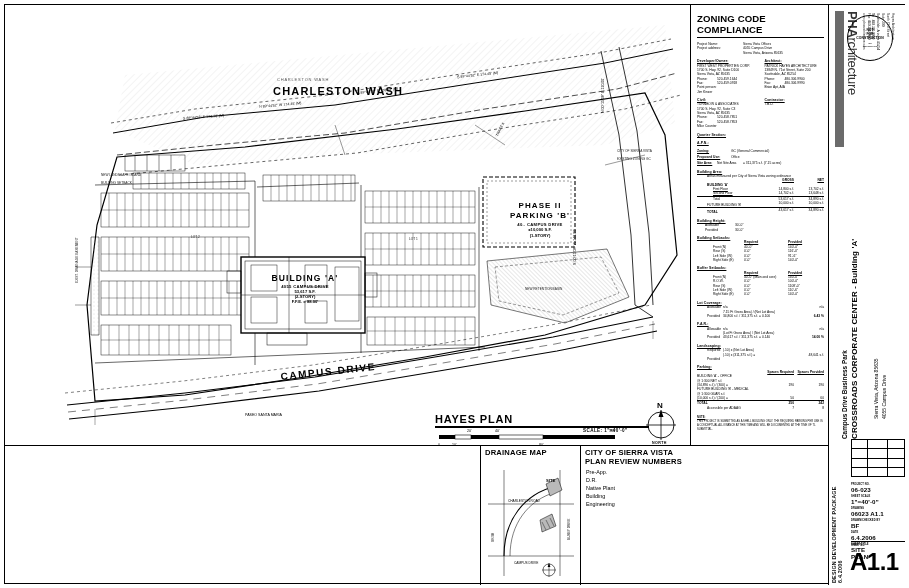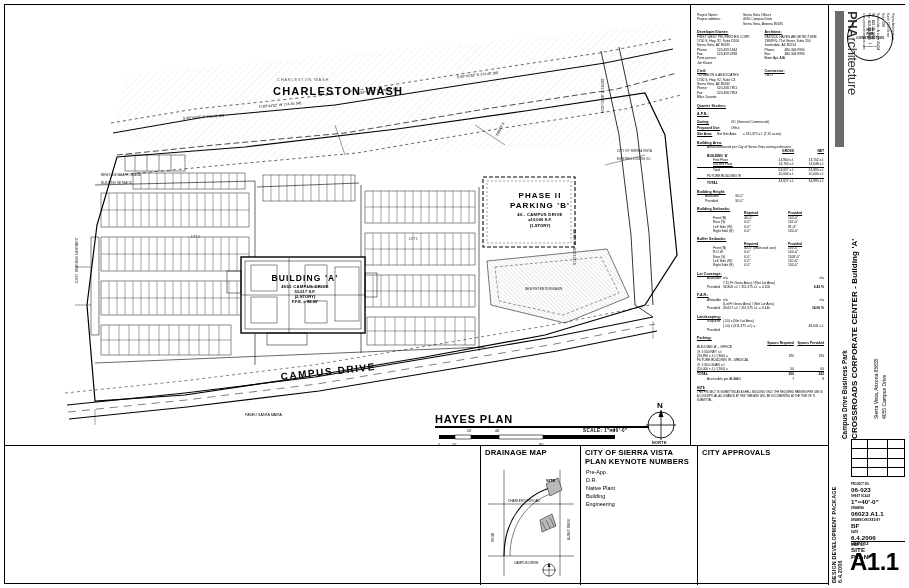--- a/index.html
+++ b/index.html
@@ -53,21 +53,21 @@
   }
 
   .bldg-block { position: absolute; text-align: center; line-height: 1.25; }
   #bldg-a { left: 246px; top: 268px; width: 108px; }
   #bldg-a .t1 { font-size: 8.5px; font-weight: bold; letter-spacing: 1.1px; }
   #bldg-a .t2 { font-size: 4.2px; font-weight: bold; letter-spacing: .3px; }
   #bldg-a .t3 { font-size: 4.2px; font-weight: bold; }
   #bldg-a .t4 { font-size: 4.2px; font-weight: bold; }
   #bldg-a .t5 { font-size: 4.2px; font-weight: bold; }
 
-  #bldg-b { left: 487px; top: 186px; width: 96px; }
+  #bldg-b { left: 487px; top: 196px; width: 96px; }
   #bldg-b .t1 { font-size: 8px; font-weight: bold; letter-spacing: 1.1px; }
   #bldg-b .t2 { font-size: 8px; font-weight: bold; letter-spacing: 1.1px; }
   #bldg-b .t3 { font-size: 4.2px; font-weight: bold; letter-spacing: .3px; margin-top:1px;}
   #bldg-b .t4 { font-size: 4.2px; font-weight: bold; }
   #bldg-b .t5 { font-size: 4.2px; font-weight: bold; }
 
   .bearing {
     position: absolute; font-size: 3.6px; font-family: "Liberation Sans", sans-serif;
     color: #000; white-space: nowrap;
   }
@@ -591,20 +591,21 @@
         <circle cx="20" cy="16" r="13" fill="none" stroke="#000" stroke-width=".9"></circle>
         <line x1="20" y1="1" x2="20" y2="31" stroke="#000" stroke-width=".8"></line>
         <line x1="5" y1="16" x2="35" y2="16" stroke="#000" stroke-width=".8"></line>
         <polygon points="20,1 17.5,8 22.5,8" fill="#000"></polygon>
       </svg>
       <div id="north-word">NORTH</div>
     </div>
   </div>
 
   <div id="zoning-panel">
+    <div id="zoning-title">ZONING CODE COMPLIANCE</div>
 
     <div class="z-sec">
       <div class="z-row">
           <span class="k">Project Name:</span>
           <span class="v">Sierra Vista Offices</span>
         </div>
       <div class="z-row">
           <span class="k">Project address:</span>
           <span class="v">4055 Campus Drive</span>
         </div>
@@ -1072,27 +1073,24 @@
       <svg id="vic-north" viewBox="0 0 16 18">
         <circle cx="8" cy="8" r="6" fill="none" stroke="#000" stroke-width=".6"></circle>
         <line x1="8" y1="1" x2="8" y2="15" stroke="#000" stroke-width=".5"></line>
         <line x1="1" y1="8" x2="15" y2="8" stroke="#000" stroke-width=".5"></line>
         <polygon points="8,1 6.6,5 9.4,5" fill="#000"></polygon>
       </svg>
     </div>
 
     <div class="bp" id="panel-review">
       <div class="bp-title">CITY OF SIERRA VISTA</div>
-      <div class="bp-title" style="padding-top:0">PLAN KEYNOTE NUMBERS</div>
+      <div class="bp-title" style="padding-top:0">PLAN REVIEW NUMBERS</div>
       <div class="bp-list">
         <div>Pre-App.</div>
         <div>D.R.</div>
         <div>Native Plant</div>
         <div>Building</div>
         <div>Engineering</div>
       </div>
     </div>
 
-    <div class="bp" id="panel-approvals">
-      <div class="bp-title">CITY APPROVALS</div>
-    </div>
   </div>
 </div>
 
 </body></html>

